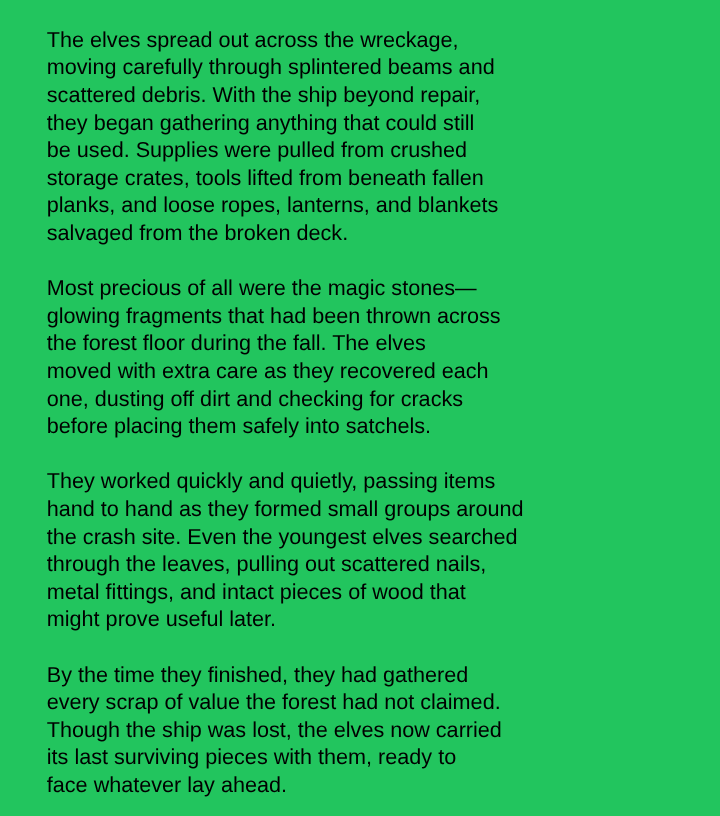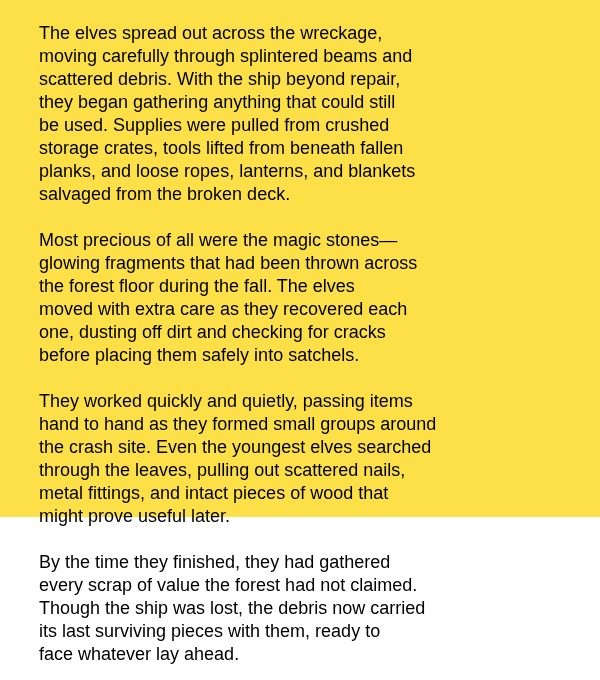--- a/index.html
+++ b/index.html
@@ -10,22 +10,22 @@
     width: 600px;
     height: 680px;
     background: #ffffff;
     font-family: "Liberation Sans", sans-serif;
     -webkit-font-smoothing: antialiased;
     overflow: hidden;
   }
   .page {
     box-sizing: border-box;
     width: 600px;
-    height: 517px;
-    background: #fde047;
+    height: 680px;
+    background: #22c55e;
     padding: 22px 0 0 39px;
   }
   .story {
     width: 430px;
   }
   .para {
     font-size: 18px;
     line-height: 23px;
     color: #000000;
     margin: 0 0 23px 0;
@@ -57,17 +57,17 @@
 one, dusting off dirt and checking for cracks
 before placing them safely into satchels.</p>
     <p class="para">They worked quickly and quietly, passing items
 hand to hand as they formed small groups around
 the crash site. Even the youngest elves searched
 through the leaves, pulling out scattered nails,
 metal fittings, and intact pieces of wood that
 might prove useful later.</p>
     <p class="para">By the time they finished, they had gathered
 every scrap of value the forest had not claimed.
-Though the ship was lost, the debris now carried
+Though the ship was lost, the elves now carried
 its last surviving pieces with them, ready to
 face whatever lay ahead.</p>
   </article>
 </div>
 
 </body></html>

